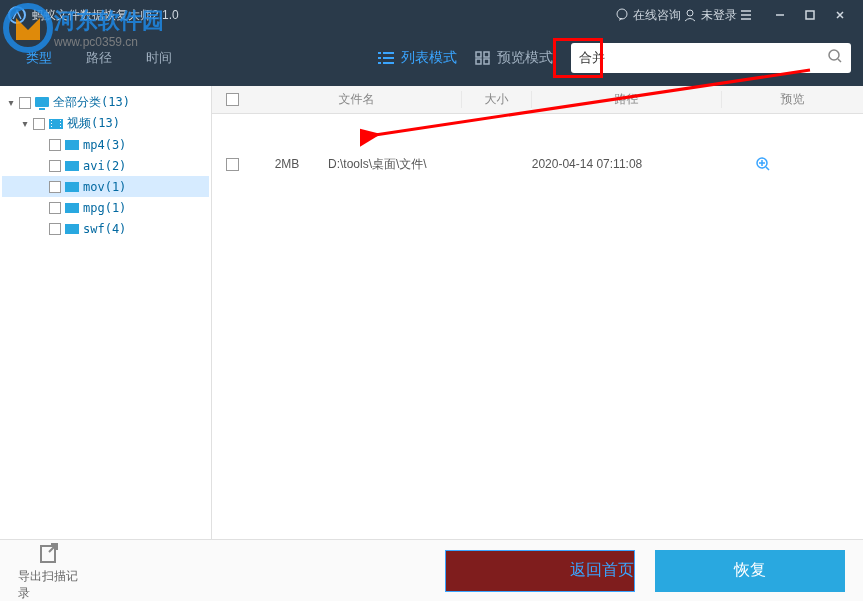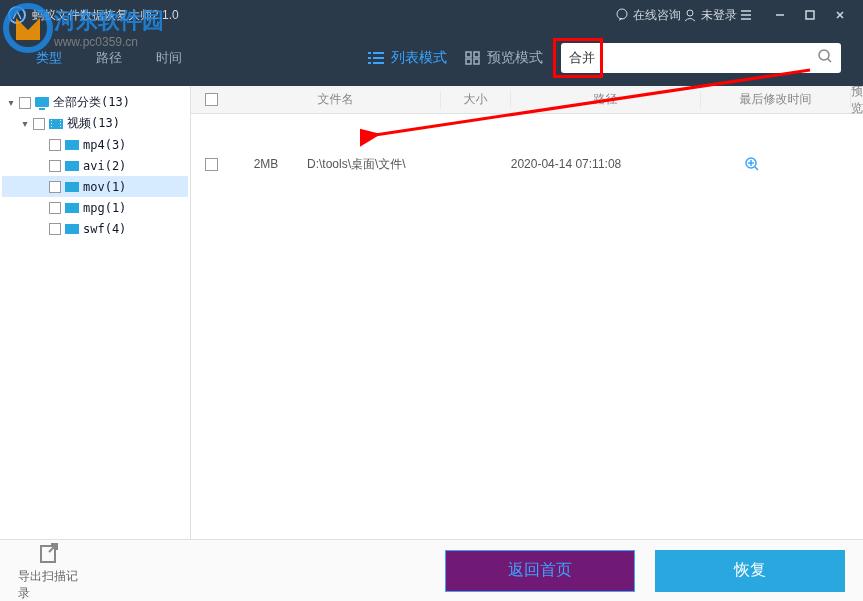--- a/index.html
+++ b/index.html
@@ -8,40 +8,40 @@
 
 .titlebar { height: 30px; background: #2a3a4a; color: #fff; display: flex; align-items: center; padding: 0 8px; font-size: 12px; position: relative; }
 .titlebar .app-icon { width: 18px; height: 18px; margin-right: 6px; }
 .titlebar .title { flex: 1; color: #d0d8e0; }
 .titlebar .right { display: flex; align-items: center; gap: 2px; justify-content: flex-end; }
 .titlebar .right span { color: #d0d8e0; cursor: pointer; display: flex; align-items: center; gap: 4px; }
 .titlebar .win-btns { display: flex; gap: 0; margin-left: 10px; }
 .titlebar .win-btn { width: 30px; height: 30px; display: flex; align-items: center; justify-content: center; cursor: pointer; }
 
 
-.modebar { height: 56px; background: #2a3a4a; display: flex; align-items: center; padding: 0 22px; position: relative; }
+.modebar { height: 56px; background: #2a3a4a; display: flex; align-items: center; padding: 0 12px; position: relative; }
 .modebar .tab { color: #a0b0c0; font-size: 13px; padding: 6px 14px; cursor: pointer; margin-right: 6px; }
 .modebar .tab.active { color: #3aa5ff; }
 .modebar .spacer { flex: 1; }
 .modebar .view-mode { display: flex; align-items: center; color: #a0b0c0; font-size: 14px; margin-right: 18px; cursor: pointer; gap: 6px; }
 .modebar .view-mode.active { color: #3aa5ff; }
 .search-wrap { position: relative; width: 280px; height: 30px; background: #fff; border-radius: 3px; display: flex; align-items: center; padding: 0 8px; }
 .search-wrap input { border: none; outline: none; width: 100%; font-size: 13px; color: #333; background: transparent; }
 .search-wrap .search-icon { color: #888; cursor: pointer; }
 .search-highlight { position: absolute; border: 3px solid #ff0000; pointer-events: none; z-index: 50; }
 
 
 .main { display: flex; height: calc(601px - 30px - 56px - 62px); }
 .sidebar { width: 212px; border-right: 1px solid #e0e0e0; overflow-y: auto; padding: 6px 2px; font-size: 12px; }
 .tree-row { display: flex; align-items: center; height: 21px; padding-left: 4px; cursor: pointer; gap: 3px; }
 .tree-row.selected { background: #d6ebff; }
 .tree-row .expand { width: 10px; text-align: center; color: #666; font-size: 10px; }
 .tree-row .cb { width: 12px; height: 12px; border: 1px solid #999; background: #fff; }
 .tree-row .folder-icon { width: 16px; height: 14px; }
-.tree-row .label { color: #0f172a; font-family: SimSun, monospace; }
+.tree-row .label { color: #0369a1; font-family: SimSun, monospace; }
 .indent1 { padding-left: 18px; }
 .indent2 { padding-left: 34px; }
 
 .content { flex: 1; display: flex; flex-direction: column; gap: 36px; }
 .col-header { height: 28px; background: #f5f5f5; border-bottom: 1px solid #e0e0e0; display: flex; align-items: center; font-size: 12px; color: #888; }
 .col-header .h-cb { width: 40px; display: flex; justify-content: center; }
 .col-header .h-cb .cb { width: 13px; height: 13px; border: 1px solid #999; background: #fff; }
 .col-header .h-name { width: 210px; text-align: center; border-right: 1px solid #e8e8e8; }
 .col-header .h-size { width: 70px; text-align: center; border-right: 1px solid #e8e8e8; }
 .col-header .h-path { width: 190px; text-align: center; border-right: 1px solid #e8e8e8; }
@@ -60,21 +60,21 @@
 
 
 .arrow { position: absolute; pointer-events: none; z-index: 40; }
 
 
 .bottombar { height: 62px; border-top: 1px solid #e0e0e0; background: #fafafa; display: flex; align-items: center; padding: 0 18px; gap: 20px; }
 .tool-btn { display: flex; flex-direction: column; align-items: center; gap: 2px; cursor: pointer; color: #666; font-size: 12px; width: 64px; }
 .tool-btn svg { width: 26px; height: 26px; }
 .bottombar .spacer { flex: 1; }
 .big-btn { width: 190px; height: 42px; display: flex; align-items: center; justify-content: center; font-size: 16px; cursor: pointer; }
-.big-btn.outline { border: 1px solid #3aa5ff; color: #3aa5ff; background: #701a75; }
+.big-btn.outline { border: 1px solid #3aa5ff; color: #3aa5ff; background: #7f1d1d; justify-content: flex-end; }
 .big-btn.primary { background: #29a8e0; color: #fff; }
 
 
 .watermark { position: absolute; top: 0; left: 0; pointer-events: none; z-index: 60; opacity: 0.85; }
 
 </style>
 </head>
 <body>
 
 <div class="titlebar">
@@ -225,21 +225,20 @@
   </div>
 
   <div class="content">
     <div class="col-header">
       <div class="h-cb">
           <span class="cb"></span>
         </div>
       <div class="h-name">文件名</div>
       <div class="h-size">大小</div>
       <div class="h-path">路径</div>
-      <div class="h-time">最后修改时间</div>
       <div class="h-preview">预览</div>
     </div>
     <div class="rows">
       <div class="row">
         <div class="r-cb">
             <span class="cb"></span>
           </div>
         <div class="r-size">2MB</div>
         <div class="r-path">D:\tools\桌面\文件\</div>
         <div class="r-time">2020-04-14 07:11:08</div>

